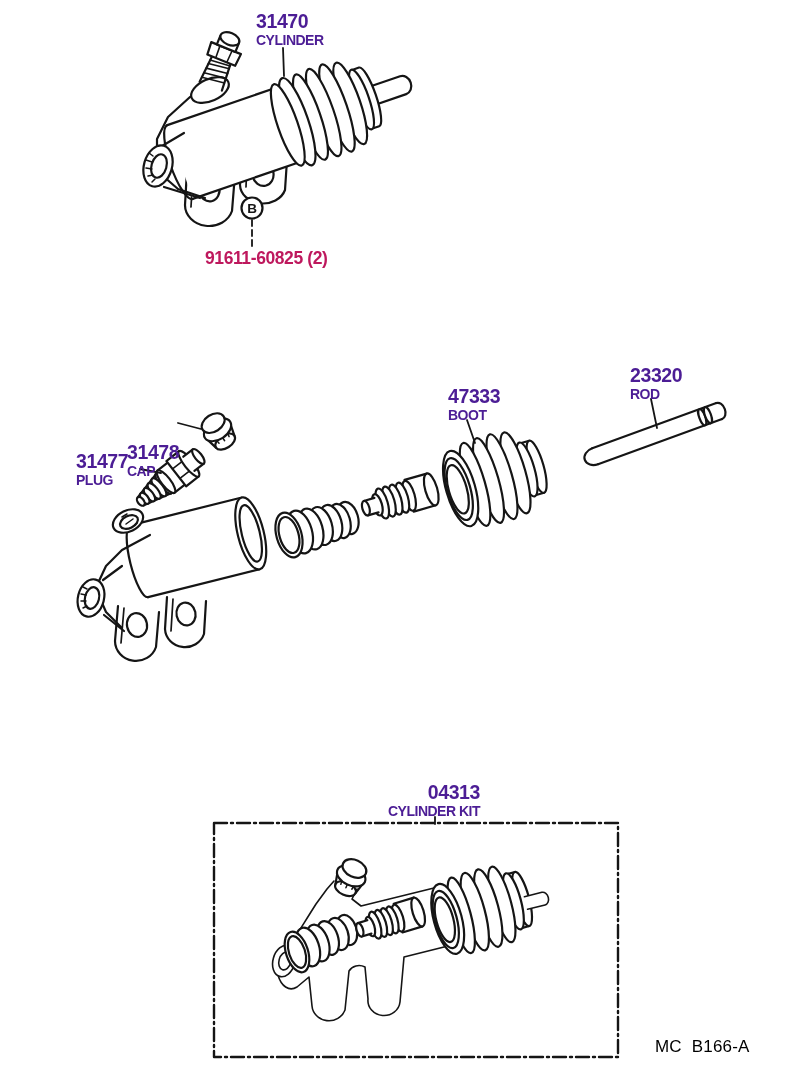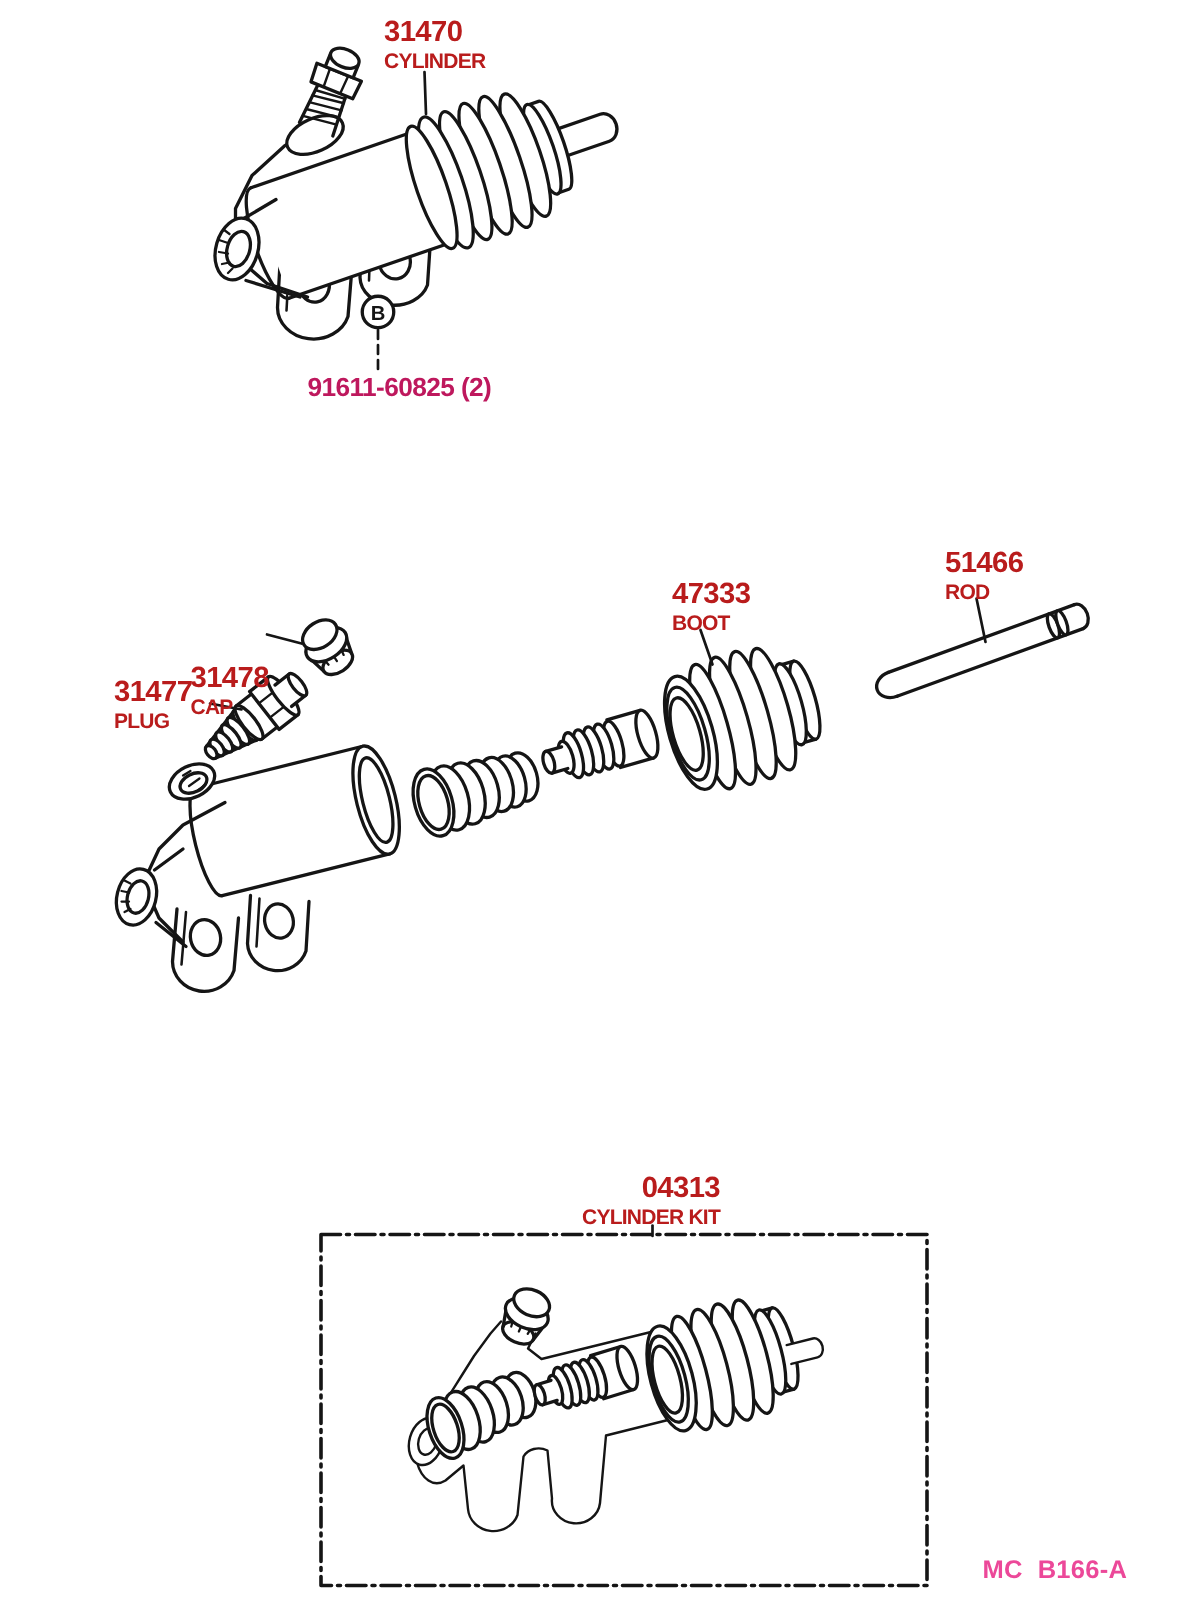--- a/index.html
+++ b/index.html
@@ -1,30 +1,30 @@
 <!DOCTYPE html>
 <html><head>
 <meta charset="utf-8">
 <style>
   html,body{margin:0;padding:0;background:#fff;}
   .page{
     position:relative;width:800px;height:1082px;background:#ffffff;
     font-family:"Liberation Sans",sans-serif;overflow:hidden;
   }
   .page svg{position:absolute;left:0;top:0;}
-  .callout{position:absolute;color:#b91c1c;font-weight:700;}
+  .callout{position:absolute;color:#4c1d95;font-weight:700;}
   .callout .num{font-size:19.5px;line-height:1;letter-spacing:-0.4px;}
   .callout .nm{font-size:14px;line-height:1.1;letter-spacing:-0.5px;margin-top:1px;}
   .bolt-num{
     position:absolute;left:205px;top:248px;color:#be185d;
     font-weight:700;font-size:17.5px;letter-spacing:-0.4px;
   }
   .footer-code{
-    position:absolute;left:655px;top:1037px;color:#ec4899;
-    font-weight:700;font-size:17px;letter-spacing:0.2px;word-spacing:5px;
+    position:absolute;left:655px;top:1037px;color:#000000;
+    font-weight:400;font-size:17px;letter-spacing:0.2px;word-spacing:5px;
   }
   .svgtext{font-family:"Liberation Sans",sans-serif;font-weight:700;}
 </style>
 </head>
 <body>
 
 <div class="page">
 
 <svg width="800" height="1082" viewBox="0 0 800 1082">
   <g stroke="#151515" stroke-width="2.2" fill="none" stroke-linecap="round" stroke-linejoin="round">
@@ -279,21 +279,21 @@
   <div class="num">31477</div>
   <div class="nm">PLUG</div>
 </div>
 
 <div class="callout" style="left:448px;top:387px;">
   <div class="num">47333</div>
   <div class="nm">BOOT</div>
 </div>
 
 <div class="callout" style="left:630px;top:366px;">
-  <div class="num">51466</div>
+  <div class="num">23320</div>
   <div class="nm">ROD</div>
 </div>
 
 <div class="callout" style="left:388px;top:783px;text-align:right;">
   <div class="num">04313</div>
   <div class="nm">CYLINDER KIT</div>
 </div>
 
 <div class="footer-code">MC B166-A</div>
 

